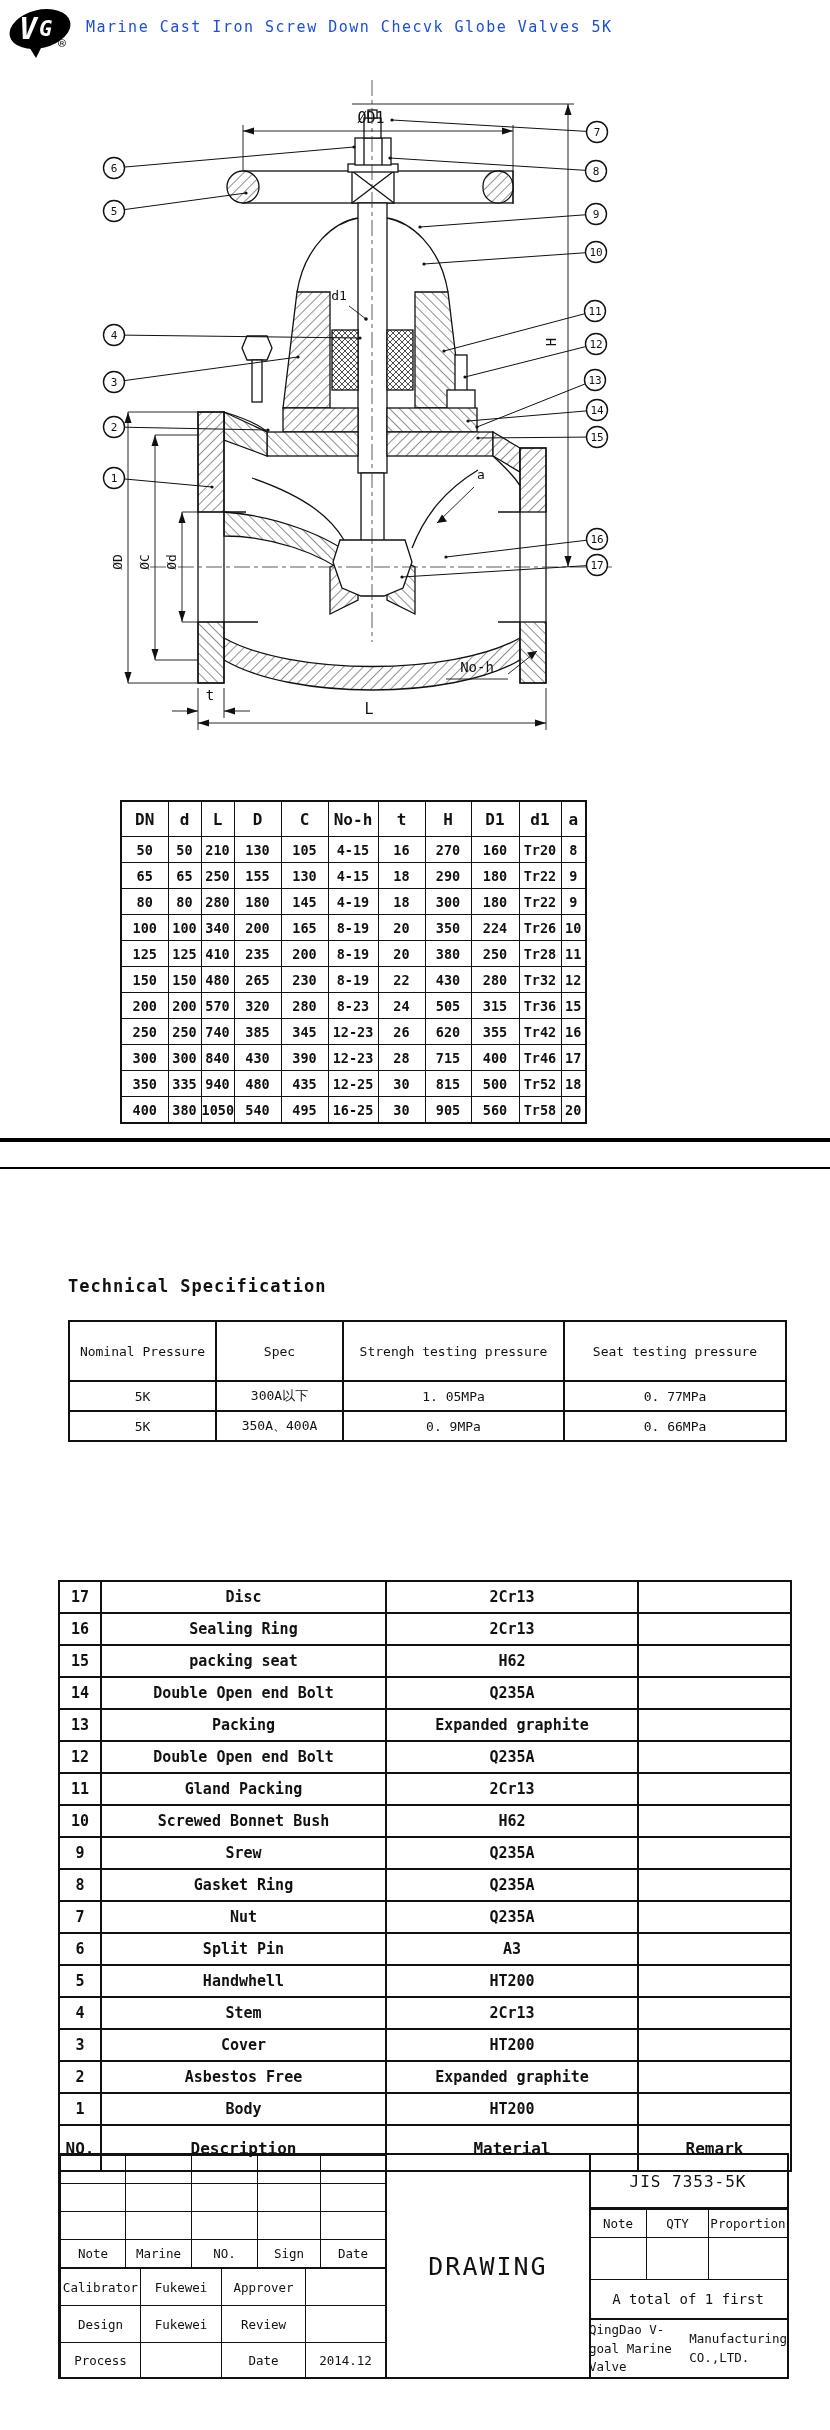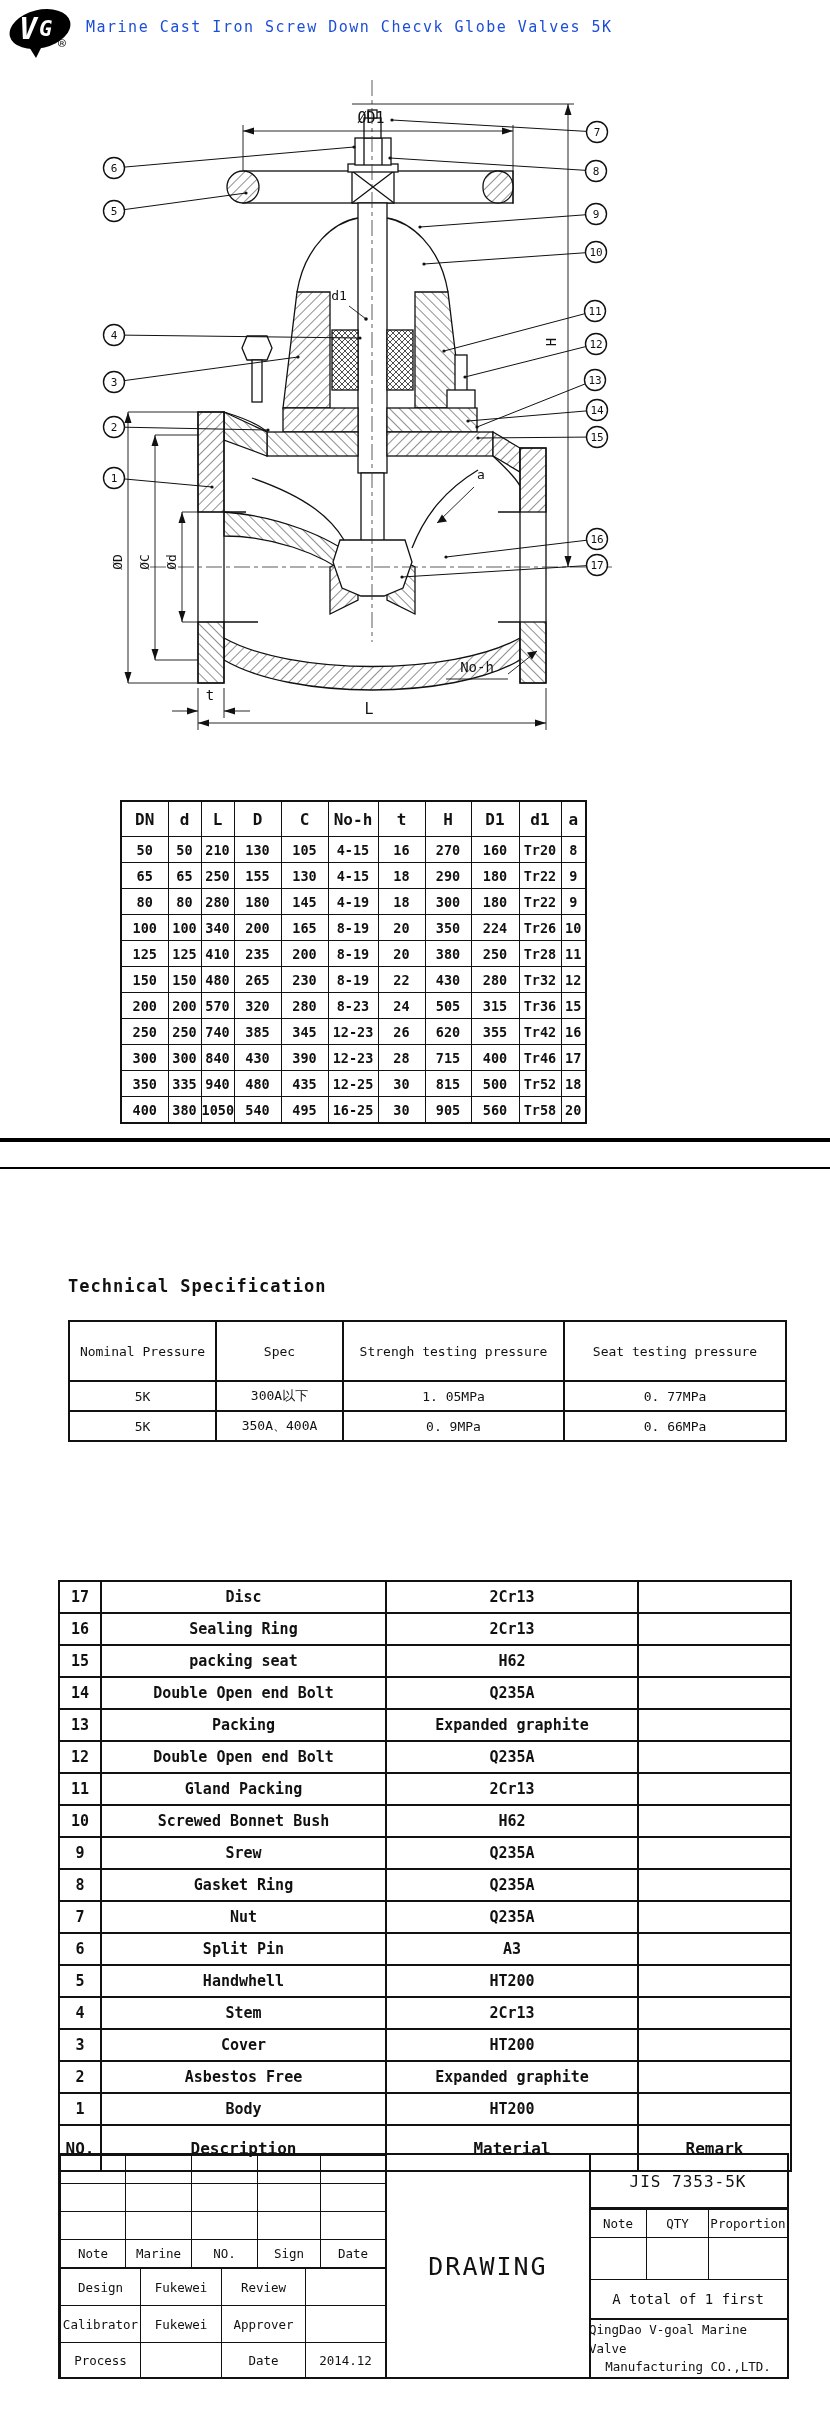--- a/index.html
+++ b/index.html
@@ -56,21 +56,21 @@
   #signtable tr:nth-child(3) td{height:34px;}
   .drawing-label{font-size:25px;letter-spacing:2px;color:#111;}
   .jis{height:52px;border-bottom:2px solid #111;display:flex;align-items:center;
        justify-content:center;font-size:16px;letter-spacing:1px;}
   #qtytable{width:198px;}
   #qtytable td{font-size:12.5px;font-weight:400;}
   #qtytable tr:nth-child(1) td{height:27px;}
   #qtytable tr:nth-child(2) td{height:41px;}
   .total-row{height:38px;border-bottom:2px solid #111;display:flex;align-items:center;
              justify-content:center;font-size:14px;}
-  .company{height:58px;display:flex;flex-direction:column;align-items:center;
+  .company{height:58px;display:flex;flex-direction:row;align-items:center;
            justify-content:center;font-size:12.5px;line-height:1.5;}
 
   svg text{font-family:"DejaVu Sans Mono",monospace;}
 </style>
 </head>
 <body>
 
 <div class="page">
 
   <svg class="abs" style="left:6px;top:2px;" width="72" height="58" viewBox="0 0 72 58">
@@ -682,29 +682,29 @@
       </table>
       <table id="signtable">
         <colgroup>
             <col style="width:80px">
             <col style="width:81px">
           <col style="width:84px">
             <col style="width:80px">
           </colgroup>
         <tbody>
             <tr>
+              <td>Calibrator</td>
+              <td>Fukewei</td>
+              <td>Approver</td>
+              <td></td>
+            </tr>
+            <tr>
               <td>Design</td>
               <td>Fukewei</td>
               <td>Review</td>
-              <td></td>
-            </tr>
-            <tr>
-              <td>Calibrator</td>
-              <td>Fukewei</td>
-              <td>Approver</td>
               <td></td>
             </tr>
             <tr>
               <td>Process</td>
               <td></td>
               <td>Date</td>
               <td>2014.12</td>
             </tr>
           </tbody>
       </table>

